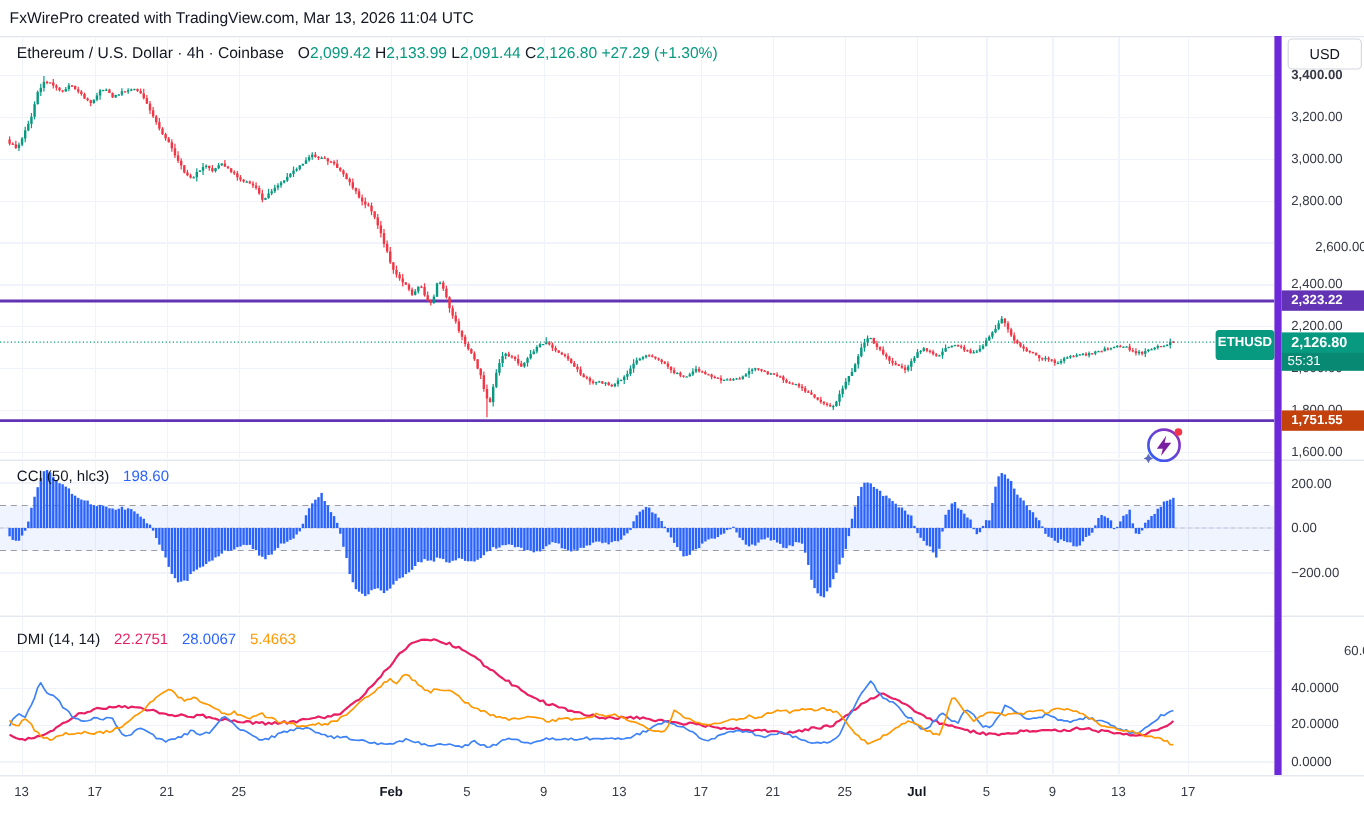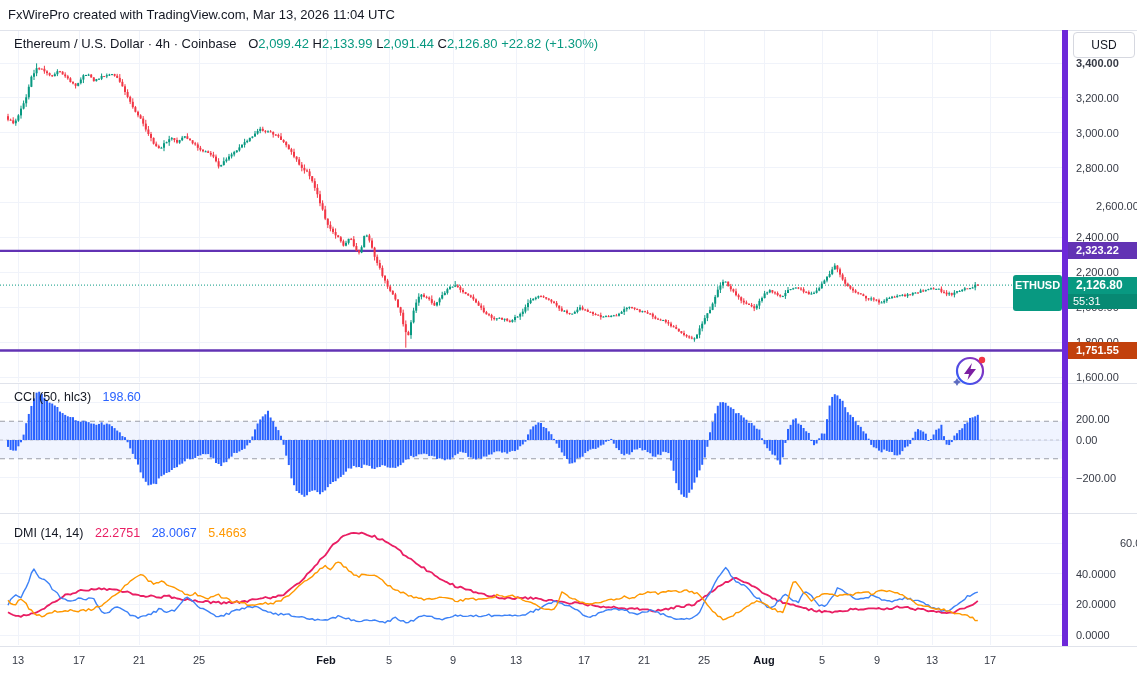--- a/index.html
+++ b/index.html
@@ -16,21 +16,21 @@
   .legend .orange{color:#FF9800;}
   .axis-col{position:absolute;left:1062px;top:30px;width:75px;height:616px;border-left:6px solid #6d28d9;z-index:3;background:#fff0;}
   .usd-btn{position:absolute;left:5px;top:2px;width:60px;height:24px;border:1px solid #D6D8E0;border-radius:4px;
     text-align:center;line-height:24px;font-size:12px;color:#131722;background:#fff;cursor:pointer;}
   .tick-label{position:absolute;left:8px;height:16px;line-height:16px;font-size:11px;color:#363A45;white-space:nowrap;}
   .badge{position:absolute;left:0;width:75px;height:17px;line-height:17px;font-size:11px;font-weight:700;color:#fff;
     padding-left:8px;box-sizing:border-box;z-index:5;}
   .price-badge{position:absolute;left:0;width:75px;height:32px;z-index:5;color:#fff;box-sizing:border-box;}
   .price-badge .p{display:block;height:17px;line-height:17px;font-size:12px;font-weight:700;padding-left:8px;}
   .price-badge .c{display:block;height:15px;line-height:15px;font-size:11px;padding-left:5px;background:rgba(0,0,0,0.10);}
-  .symbol-tag{position:absolute;left:1013px;top:275px;width:49px;height:36px;line-height:21px;z-index:5;
+  .symbol-tag{position:absolute;left:1013px;top:275px;width:49px;height:25px;line-height:21px;z-index:5;
     text-align:center;color:#fff;font-size:11px;font-weight:700;border-radius:3px;}
   .time-axis{position:absolute;left:0;top:646px;width:1137px;height:38px;border-top:1px solid #E0E3EB;z-index:3;background:#fff;}
   .time-label{position:absolute;top:7px;transform:translateX(-50%);font-size:11px;color:#363A45;}
   .time-label.bold{font-weight:700;color:#131722;}
   .flash-btn{position:absolute;left:950px;top:350px;width:40px;height:40px;z-index:6;cursor:pointer;background:transparent;border:none;padding:0;}
 </style>
 </head>
 <body>
 
 <div class="attribution">FxWirePro created with TradingView.com, Mar 13, 2026 11:04 UTC</div>
@@ -1232,21 +1232,21 @@
     <rect x="974.2000000000058" y="416.30807364074843" width="2" height="23.691926359251568" fill="#2962FF"></rect>
     <rect x="976.8000000000059" y="414.820625" width="2" height="25.179374999999993" fill="#2962FF"></rect>
     <path d="M8.0 612.2L10.6 613.7L13.2 615.0L15.8 615.9L18.4 615.9L21.0 616.8L23.6 614.9L26.2 615.4L28.8 614.9L31.4 613.3L34.0 613.4L36.6 612.4L39.2 611.0L41.8 609.5L44.4 608.7L47.0 606.1L49.6 604.6L52.2 602.6L54.8 601.9L57.4 600.6L60.0 598.6L62.6 597.1L65.2 594.5L67.8 594.2L70.4 594.6L73.0 593.3L75.6 592.9L78.2 591.0L80.8 589.9L83.4 590.3L86.0 590.7L88.6 590.7L91.2 588.9L93.8 589.5L96.4 589.3L99.0 588.2L101.6 589.3L104.2 588.4L106.8 590.1L109.4 588.9L112.0 589.3L114.6 589.5L117.2 589.7L119.8 590.9L122.4 592.0L125.0 591.9L127.6 591.5L130.2 592.7L132.8 594.5L135.4 594.5L138.0 594.8L140.6 596.0L143.2 595.8L145.8 596.8L148.4 596.4L151.0 595.3L153.6 596.0L156.2 597.3L158.8 597.5L161.4 597.8L164.0 595.6L166.6 595.9L169.2 595.5L171.8 598.0L174.4 597.5L177.0 598.5L179.6 598.9L182.2 600.0L184.8 600.2L187.4 598.9L190.0 599.8L192.6 601.2L195.2 600.2L197.8 601.6L200.4 601.9L203.0 602.1L205.6 600.9L208.2 601.1L210.8 603.3L213.4 601.6L216.0 602.4L218.6 601.7L221.2 603.9L223.8 602.2L226.4 603.3L229.0 601.8L231.6 603.2L234.2 602.4L236.8 601.0L239.4 603.0L242.0 601.3L244.6 600.9L247.2 602.0L249.8 600.1L252.4 599.1L255.0 599.4L257.6 599.2L260.2 598.5L262.8 598.1L265.4 597.0L268.0 597.9L270.6 598.5L273.2 596.8L275.8 597.1L278.4 595.3L281.0 595.5L283.6 595.1L286.2 592.5L288.8 590.3L291.4 588.1L294.0 586.1L296.6 584.2L299.2 583.1L301.8 580.6L304.4 578.0L307.0 573.9L309.6 572.0L312.2 569.5L314.8 566.1L317.4 563.9L320.0 559.4L322.6 557.6L325.2 555.4L327.8 551.8L330.4 547.7L333.0 544.4L335.6 542.9L338.2 541.0L340.8 537.7L343.4 535.8L346.0 535.0L348.6 534.1L351.2 533.2L353.8 533.0L356.4 533.2L359.0 533.7L361.6 532.7L364.2 533.6L366.8 534.9L369.4 535.9L372.0 536.9L374.6 535.5L377.2 538.8L379.8 539.7L382.4 539.1L385.0 541.4L387.6 542.6L390.2 544.3L392.8 545.9L395.4 547.0L398.0 549.1L400.6 550.8L403.2 554.9L405.8 556.0L408.4 558.0L411.0 558.8L413.6 561.1L416.2 563.5L418.8 565.2L421.4 567.3L424.0 567.2L426.6 571.1L429.2 571.5L431.8 572.5L434.4 575.2L437.0 576.8L439.6 578.9L442.2 580.0L444.8 581.3L447.4 582.4L450.0 584.3L452.6 583.7L455.2 587.1L457.8 587.6L460.4 586.6L463.0 587.9L465.6 589.5L468.2 589.6L470.8 590.0L473.4 592.4L476.0 592.2L478.6 593.4L481.2 593.3L483.8 593.8L486.4 595.6L489.0 596.4L491.6 596.5L494.2 595.4L496.8 597.2L499.4 598.4L502.0 598.1L504.6 598.9L507.2 597.4L509.8 597.9L512.4 598.8L515.0 599.0L517.6 597.2L520.2 598.0L522.8 598.2L525.4 597.2L528.0 598.9L530.6 597.2L533.2 599.0L535.8 597.8L538.4 598.7L541.0 599.2L543.6 600.3L546.2 601.0L548.8 599.9L551.4 599.8L554.0 601.3L556.6 600.8L559.2 601.7L561.8 601.7L564.4 602.2L567.0 603.0L569.6 603.9L572.2 603.4L574.8 602.1L577.4 602.5L580.0 603.4L582.6 603.3L585.2 604.7L587.8 605.7L590.4 604.2L593.0 605.4L595.6 606.0L598.2 606.4L600.8 607.4L603.4 606.5L606.0 607.5L608.6 607.1L611.2 607.6L613.8 606.5L616.4 607.7L619.0 608.5L621.6 608.2L624.2 608.3L626.8 609.5L629.4 608.4L632.0 608.1L634.6 608.8L637.2 608.1L639.8 609.9L642.4 609.4L645.0 609.3L647.6 609.4L650.2 610.4L652.8 611.3L655.4 611.6L658.0 609.6L660.6 610.6L663.2 609.7L665.8 608.6L668.4 609.6L671.0 607.7L673.6 608.6L676.2 606.1L678.8 606.2L681.4 607.1L684.0 607.2L686.6 604.9L689.2 604.5L691.8 605.6L694.4 604.9L697.0 601.7L699.6 600.6L702.2 598.6L704.8 596.2L707.4 595.3L710.0 592.1L712.6 591.5L715.2 589.5L717.8 586.5L720.4 585.6L723.0 584.2L725.6 581.9L728.2 582.0L730.8 580.3L733.4 578.1L736.0 577.9L738.6 579.3L741.2 580.8L743.8 582.1L746.4 582.6L749.0 583.7L751.6 585.8L754.2 586.6L756.8 588.0L759.4 590.0L762.0 592.7L764.6 593.9L767.2 594.9L769.8 596.2L772.4 598.5L775.0 598.6L777.6 601.2L780.2 600.2L782.8 603.2L785.4 603.0L788.0 603.7L790.6 604.7L793.2 604.5L795.8 605.9L798.4 606.5L801.0 607.1L803.6 608.0L806.2 608.2L808.8 610.3L811.4 608.8L814.0 610.9L816.6 611.7L819.2 610.2L821.8 612.4L824.4 611.0L827.0 611.4L829.6 611.6L832.2 612.7L834.8 611.5L837.4 611.5L840.0 610.9L842.6 611.4L845.2 611.1L847.8 610.9L850.4 608.7L853.0 609.3L855.6 608.6L858.2 609.8L860.8 609.3L863.4 609.5L866.0 608.9L868.6 608.3L871.2 608.4L873.8 608.3L876.4 608.6L879.0 608.0L881.6 609.2L884.2 609.5L886.8 608.2L889.4 609.2L892.0 609.0L894.6 607.5L897.2 606.3L899.8 607.6L902.4 607.7L905.0 607.2L907.6 606.8L910.2 608.5L912.8 609.0L915.4 610.1L918.0 608.3L920.6 609.0L923.2 609.0L925.8 610.3L928.4 611.3L931.0 610.8L933.6 611.0L936.2 612.0L938.8 611.4L941.4 612.8L944.0 612.6L946.6 613.1L949.2 612.6L951.8 612.6L954.4 612.4L957.0 610.5L959.6 608.9L962.2 608.6L964.8 608.3L967.4 606.8L970.0 605.8L972.6 604.9L975.2 603.1L977.8 600.8" fill="none" stroke="#E91E63" stroke-width="1.8" stroke-linejoin="round"></path>
     <path d="M8.0 605.2L10.6 599.4L13.2 597.0L15.8 594.9L18.4 596.5L21.0 597.7L23.6 591.9L26.2 587.4L28.8 581.5L31.4 573.0L34.0 569.0L36.6 573.7L39.2 577.6L41.8 578.9L44.4 579.5L47.0 581.7L49.6 584.3L52.2 589.5L54.8 591.0L57.4 593.0L60.0 597.3L62.6 598.6L65.2 599.1L67.8 600.8L70.4 601.0L73.0 600.6L75.6 600.0L78.2 598.0L80.8 598.2L83.4 599.4L86.0 599.8L88.6 598.0L91.2 598.1L93.8 598.6L96.4 603.9L99.0 607.5L101.6 611.6L104.2 613.2L106.8 612.9L109.4 612.3L112.0 609.3L114.6 607.5L117.2 607.0L119.8 607.9L122.4 609.4L125.0 610.9L127.6 612.1L130.2 615.5L132.8 615.5L135.4 616.1L138.0 618.3L140.6 616.6L143.2 615.9L145.8 615.9L148.4 614.1L151.0 614.5L153.6 611.5L156.2 612.2L158.8 608.5L161.4 609.0L164.0 611.5L166.6 612.4L169.2 611.4L171.8 610.2L174.4 611.0L177.0 608.0L179.6 604.9L182.2 601.8L184.8 598.4L187.4 597.2L190.0 599.1L192.6 601.1L195.2 603.6L197.8 606.5L200.4 608.4L203.0 608.5L205.6 609.8L208.2 611.4L210.8 613.2L213.4 614.3L216.0 616.6L218.6 616.6L221.2 615.5L223.8 616.1L226.4 613.3L229.0 614.4L231.6 611.3L234.2 610.5L236.8 609.5L239.4 610.1L242.0 608.1L244.6 608.8L247.2 606.8L249.8 606.8L252.4 607.5L255.0 606.4L257.6 606.9L260.2 608.4L262.8 610.3L265.4 610.7L268.0 612.1L270.6 612.1L273.2 614.0L275.8 613.3L278.4 615.3L281.0 613.4L283.6 614.8L286.2 614.1L288.8 613.9L291.4 616.1L294.0 616.5L296.6 616.9L299.2 617.0L301.8 616.6L304.4 617.4L307.0 618.8L309.6 619.3L312.2 618.7L314.8 620.4L317.4 619.3L320.0 619.9L322.6 620.1L325.2 619.7L327.8 620.0L330.4 618.4L333.0 617.5L335.6 618.0L338.2 615.6L340.8 616.6L343.4 617.9L346.0 618.8L348.6 618.1L351.2 620.5L353.8 619.9L356.4 621.3L359.0 621.6L361.6 621.4L364.2 620.2L366.8 619.9L369.4 620.6L372.0 620.5L374.6 620.0L377.2 620.8L379.8 621.8L382.4 621.6L385.0 622.9L387.6 620.7L390.2 621.2L392.8 618.3L395.4 617.2L398.0 619.6L400.6 621.0L403.2 620.6L405.8 622.7L408.4 622.5L411.0 620.4L413.6 621.0L416.2 618.6L418.8 616.6L421.4 616.3L424.0 615.3L426.6 616.2L429.2 616.1L431.8 616.4L434.4 618.3L437.0 618.8L439.6 618.8L442.2 619.8L444.8 618.5L447.4 617.8L450.0 617.4L452.6 616.6L455.2 615.0L457.8 616.2L460.4 615.1L463.0 616.4L465.6 616.4L468.2 616.1L470.8 615.4L473.4 616.5L476.0 615.1L478.6 616.6L481.2 616.5L483.8 615.9L486.4 615.4L489.0 614.2L491.6 616.5L494.2 615.5L496.8 615.5L499.4 615.5L502.0 615.9L504.6 615.3L507.2 615.4L509.8 615.0L512.4 615.9L515.0 615.1L517.6 615.9L520.2 615.6L522.8 614.9L525.4 615.0L528.0 613.2L530.6 611.3L533.2 612.2L535.8 609.2L538.4 610.0L541.0 607.9L543.6 605.9L546.2 604.3L548.8 603.1L551.4 603.2L554.0 600.9L556.6 601.8L559.2 602.9L561.8 603.4L564.4 605.2L567.0 605.5L569.6 605.7L572.2 607.6L574.8 609.2L577.4 609.9L580.0 611.9L582.6 614.8L585.2 616.0L587.8 616.9L590.4 617.2L593.0 615.6L595.6 615.6L598.2 613.0L600.8 612.2L603.4 611.6L606.0 610.2L608.6 609.6L611.2 609.9L613.8 608.7L616.4 608.8L619.0 610.2L621.6 609.4L624.2 610.2L626.8 610.2L629.4 612.8L632.0 612.9L634.6 613.5L637.2 614.5L639.8 613.4L642.4 611.9L645.0 612.1L647.6 611.9L650.2 609.7L652.8 610.7L655.4 611.9L658.0 612.0L660.6 614.5L663.2 613.6L665.8 615.6L668.4 616.8L671.0 617.0L673.6 618.5L676.2 619.2L678.8 619.1L681.4 618.7L684.0 619.3L686.6 618.3L689.2 619.1L691.8 618.2L694.4 616.5L697.0 614.9L699.6 612.3L702.2 606.8L704.8 600.8L707.4 596.5L710.0 593.2L712.6 587.6L715.2 582.3L717.8 577.8L720.4 574.6L723.0 571.0L725.6 567.6L728.2 570.4L730.8 575.7L733.4 578.3L736.0 581.8L738.6 582.5L741.2 584.7L743.8 584.8L746.4 586.8L749.0 589.4L751.6 592.8L754.2 596.3L756.8 598.3L759.4 598.1L762.0 602.9L764.6 604.0L767.2 607.2L769.8 607.6L772.4 607.0L775.0 605.5L777.6 600.9L780.2 600.1L782.8 596.1L785.4 594.4L788.0 596.0L790.6 598.9L793.2 600.9L795.8 600.9L798.4 602.6L801.0 596.8L803.6 592.6L806.2 592.0L808.8 593.6L811.4 595.5L814.0 599.4L816.6 602.6L819.2 605.9L821.8 604.9L824.4 606.3L827.0 604.5L829.6 600.4L832.2 596.9L834.8 594.3L837.4 587.8L840.0 588.9L842.6 590.2L845.2 592.5L847.8 594.2L850.4 595.2L853.0 597.7L855.6 599.1L858.2 599.2L860.8 598.5L863.4 598.5L866.0 597.7L868.6 597.8L871.2 594.9L873.8 595.8L876.4 597.0L879.0 597.8L881.6 600.1L884.2 599.9L886.8 600.7L889.4 600.8L892.0 601.9L894.6 600.4L897.2 600.0L899.8 598.9L902.4 599.6L905.0 597.2L907.6 599.2L910.2 598.3L912.8 600.9L915.4 600.4L918.0 600.4L920.6 601.5L923.2 602.3L925.8 604.5L928.4 605.0L931.0 607.4L933.6 607.6L936.2 608.9L938.8 608.1L941.4 611.3L944.0 610.4L946.6 611.1L949.2 610.6L951.8 608.6L954.4 606.4L957.0 605.0L959.6 602.9L962.2 601.2L964.8 599.4L967.4 595.6L970.0 596.3L972.6 594.4L975.2 592.9L977.8 592.1" fill="none" stroke="#3D82F7" stroke-width="1.4" stroke-linejoin="round"></path>
     <path d="M8.0 600.3L10.6 603.5L13.2 604.5L15.8 604.7L18.4 600.4L21.0 599.2L23.6 601.2L26.2 603.4L28.8 609.0L31.4 610.0L34.0 613.4L36.6 615.2L39.2 614.7L41.8 616.8L44.4 616.0L47.0 613.7L49.6 613.0L52.2 612.7L54.8 610.6L57.4 612.1L60.0 611.8L62.6 611.5L65.2 610.8L67.8 611.4L70.4 609.6L73.0 610.7L75.6 611.3L78.2 611.8L80.8 610.2L83.4 609.6L86.0 611.1L88.6 608.8L91.2 610.3L93.8 609.1L96.4 606.5L99.0 606.8L101.6 605.9L104.2 603.3L106.8 601.5L109.4 599.3L112.0 596.7L114.6 595.4L117.2 593.6L119.8 591.8L122.4 588.6L125.0 585.3L127.6 584.1L130.2 581.1L132.8 579.3L135.4 577.5L138.0 576.0L140.6 574.6L143.2 575.3L145.8 577.6L148.4 581.3L151.0 581.3L153.6 584.2L156.2 582.8L158.8 582.7L161.4 581.0L164.0 582.0L166.6 584.8L169.2 585.9L171.8 586.6L174.4 587.5L177.0 589.2L179.6 590.6L182.2 591.4L184.8 594.4L187.4 594.5L190.0 595.6L192.6 594.9L195.2 592.6L197.8 595.8L200.4 595.8L203.0 596.8L205.6 598.1L208.2 599.0L210.8 596.9L213.4 596.5L216.0 595.1L218.6 594.2L221.2 597.7L223.8 598.1L226.4 597.9L229.0 599.2L231.6 601.9L234.2 602.3L236.8 601.4L239.4 602.3L242.0 602.8L244.6 602.6L247.2 605.2L249.8 605.3L252.4 604.9L255.0 605.2L257.6 604.4L260.2 603.7L262.8 604.0L265.4 602.4L268.0 604.3L270.6 603.2L273.2 603.9L275.8 601.2L278.4 601.0L281.0 601.0L283.6 597.8L286.2 596.5L288.8 595.8L291.4 593.3L294.0 591.0L296.6 588.3L299.2 585.6L301.8 583.5L304.4 581.2L307.0 580.3L309.6 578.4L312.2 576.7L314.8 573.5L317.4 572.2L320.0 568.6L322.6 568.0L325.2 565.6L327.8 568.2L330.4 569.7L333.0 566.9L335.6 563.1L338.2 562.1L340.8 563.0L343.4 566.7L346.0 567.2L348.6 570.9L351.2 572.0L353.8 575.0L356.4 575.3L359.0 577.3L361.6 574.2L364.2 574.5L366.8 575.0L369.4 575.4L372.0 575.4L374.6 575.3L377.2 576.5L379.8 578.4L382.4 580.0L385.0 583.2L387.6 585.8L390.2 585.8L392.8 588.9L395.4 590.0L398.0 590.4L400.6 592.7L403.2 592.2L405.8 593.8L408.4 596.1L411.0 595.6L413.6 597.7L416.2 597.2L418.8 598.3L421.4 598.3L424.0 600.1L426.6 598.9L429.2 598.5L431.8 599.2L434.4 598.7L437.0 598.1L439.6 597.1L442.2 597.4L444.8 597.6L447.4 598.0L450.0 598.5L452.6 599.0L455.2 601.4L457.8 601.6L460.4 599.7L463.0 601.1L465.6 598.6L468.2 599.0L470.8 598.4L473.4 598.3L476.0 600.1L478.6 598.9L481.2 599.0L483.8 598.8L486.4 598.6L489.0 597.9L491.6 597.8L494.2 597.2L496.8 594.5L499.4 595.6L502.0 595.9L504.6 597.1L507.2 596.4L509.8 595.8L512.4 595.1L515.0 597.1L517.6 597.3L520.2 598.3L522.8 600.2L525.4 601.2L528.0 601.6L530.6 602.2L533.2 603.5L535.8 604.5L538.4 606.3L541.0 608.0L543.6 608.9L546.2 609.3L548.8 609.3L551.4 609.9L554.0 609.0L556.6 605.4L559.2 599.3L561.8 591.9L564.4 593.4L567.0 595.1L569.6 597.7L572.2 598.7L574.8 598.9L577.4 600.7L580.0 602.1L582.6 602.2L585.2 603.5L587.8 603.7L590.4 604.1L593.0 603.5L595.6 602.7L598.2 602.9L600.8 602.5L603.4 601.4L606.0 600.6L608.6 599.6L611.2 599.2L613.8 600.1L616.4 599.0L619.0 599.1L621.6 598.2L624.2 596.0L626.8 597.3L629.4 598.7L632.0 597.8L634.6 597.7L637.2 595.5L639.8 594.0L642.4 594.4L645.0 593.3L647.6 591.8L650.2 592.5L652.8 592.1L655.4 592.0L658.0 594.3L660.6 592.5L663.2 591.8L665.8 592.0L668.4 590.7L671.0 591.3L673.6 590.9L676.2 590.8L678.8 592.2L681.4 591.9L684.0 590.3L686.6 589.9L689.2 592.0L691.8 591.4L694.4 593.6L697.0 592.7L699.6 595.2L702.2 598.2L704.8 601.2L707.4 605.0L710.0 607.9L712.6 611.4L715.2 612.9L717.8 616.3L720.4 616.7L723.0 619.9L725.6 619.0L728.2 617.7L730.8 616.6L733.4 615.8L736.0 612.6L738.6 612.5L741.2 610.9L743.8 608.6L746.4 606.7L749.0 605.6L751.6 603.2L754.2 602.8L756.8 600.8L759.4 601.8L762.0 602.4L764.6 603.9L767.2 605.1L769.8 607.7L772.4 609.4L775.0 608.8L777.6 611.9L780.2 611.4L782.8 612.5L785.4 605.7L788.0 599.2L790.6 589.6L793.2 582.1L795.8 581.8L798.4 585.3L801.0 588.9L803.6 592.9L806.2 594.5L808.8 597.9L811.4 601.1L814.0 599.0L816.6 597.0L819.2 596.4L821.8 594.2L824.4 593.7L827.0 593.6L829.6 594.3L832.2 594.2L834.8 595.1L837.4 596.4L840.0 594.9L842.6 595.0L845.2 594.3L847.8 594.8L850.4 594.4L853.0 595.3L855.6 593.1L858.2 592.5L860.8 592.9L863.4 592.3L866.0 592.0L868.6 591.9L871.2 594.6L873.8 594.0L876.4 591.6L879.0 590.7L881.6 590.2L884.2 590.8L886.8 591.5L889.4 590.7L892.0 591.7L894.6 592.7L897.2 592.6L899.8 594.4L902.4 594.8L905.0 596.8L907.6 598.6L910.2 599.0L912.8 600.8L915.4 603.3L918.0 605.0L920.6 605.1L923.2 606.0L925.8 606.2L928.4 606.3L931.0 607.9L933.6 608.5L936.2 609.2L938.8 608.8L941.4 609.8L944.0 609.0L946.6 611.4L949.2 610.6L951.8 612.3L954.4 613.7L957.0 613.4L959.6 613.6L962.2 614.9L964.8 614.6L967.4 615.3L970.0 617.5L972.6 617.2L975.2 620.6L977.8 620.5" fill="none" stroke="#FF9800" stroke-width="1.4" stroke-linejoin="round"></path>
   </svg>
 
 <div class="legend" style="left:14px;top:36px">
   <span>Ethereum / U.S. Dollar · 4h · Coinbase</span><span class="sep"></span>
   <span id="ohlc-tokens"><span class="k">O</span><span class="up">2,099.42 </span><span class="k">H</span><span class="up">2,133.99 </span><span class="k">L</span><span class="up">2,091.44 </span><span class="k">C</span><span class="up">2,126.80 </span></span>
-  <span class="up">+22.82 (+1.30%)</span>
+  <span class="up">+27.29 (+1.30%)</span>
 </div>
 
 <div class="legend" style="left:14px;top:390px;font-size:12.5px">
   <span>CCI (50, hlc3)</span><span class="sep"></span>
   <span class="blue">198.60</span>
 </div>
 
 <div class="legend" style="left:14px;top:526px;font-size:12.5px">
   <span>DMI (14, 14)</span><span class="sep"></span>
   <span class="pink">22.2751</span><span class="sep"></span>
@@ -1260,21 +1260,21 @@
       <div class="tick-label" style="top: 25px; font-weight: bold;">3,400.00</div>
       <div class="tick-label" style="top: 59.8889px; text-align: right;">3,200.00</div>
       <div class="tick-label" style="top: 94.7778px;">3,000.00</div>
       <div class="tick-label" style="top: 129.667px;">2,800.00</div>
       <div class="tick-label" style="top: 168px; margin-left: 20px;">2,600.00</div>
       <div class="tick-label" style="top: 199.444px;">2,400.00</div>
       <div class="tick-label" style="top: 234.333px;">2,200.00</div>
       <div class="tick-label" style="top: 269.222px;">2,000.00</div>
       <div class="tick-label" style="top: 304.111px;">1,800.00</div>
       <div class="tick-label" style="top: 339px;">1,600.00</div>
-      <div class="tick-label" style="top: 381px;">200.00</div>
+      <div class="tick-label" style="top: 366px;">200.00</div>
       <div class="tick-label" style="top: 402px;">0.00</div>
       <div class="tick-label" style="top: 439.5px;">−200.00</div>
       <div class="tick-label" style="top: 505px; margin-left: 44px;">60.0000</div>
       <div class="tick-label" style="top: 535.667px;">40.0000</div>
       <div class="tick-label" style="top: 566.333px;">20.0000</div>
       <div class="tick-label" style="top: 597px;">0.0000</div>
     </div>
   <div class="badge" id="resistance-badge" style="top: 212.338px; background: rgb(98, 51, 180);">2,323.22</div>
   <div class="badge" id="support-badge" style="top: 312.063px; background: #c2410c;">1,751.55</div>
   <div class="price-badge" id="last-price-badge" style="top: 246.603px; background: rgb(8, 153, 129);">
@@ -1308,18 +1308,18 @@
     <div class="time-label" style="left: 79px;">17</div>
     <div class="time-label" style="left: 139px;">21</div>
     <div class="time-label" style="left: 199px;">25</div>
     <div class="time-label bold" style="left: 326px;">Feb</div>
     <div class="time-label" style="left: 389px;">5</div>
     <div class="time-label" style="left: 453px;">9</div>
     <div class="time-label" style="left: 516px;">13</div>
     <div class="time-label" style="left: 584px;">17</div>
     <div class="time-label" style="left: 644px;">21</div>
     <div class="time-label" style="left: 704px;">25</div>
-    <div class="time-label bold" style="left: 764px;">Aug</div>
+    <div class="time-label bold" style="left: 764px;">Jul</div>
     <div class="time-label" style="left: 822px;">5</div>
     <div class="time-label" style="left: 877px;">9</div>
     <div class="time-label" style="left: 932px;">13</div>
     <div class="time-label" style="left: 990px;">17</div>
   </div>
 
 </body></html>

